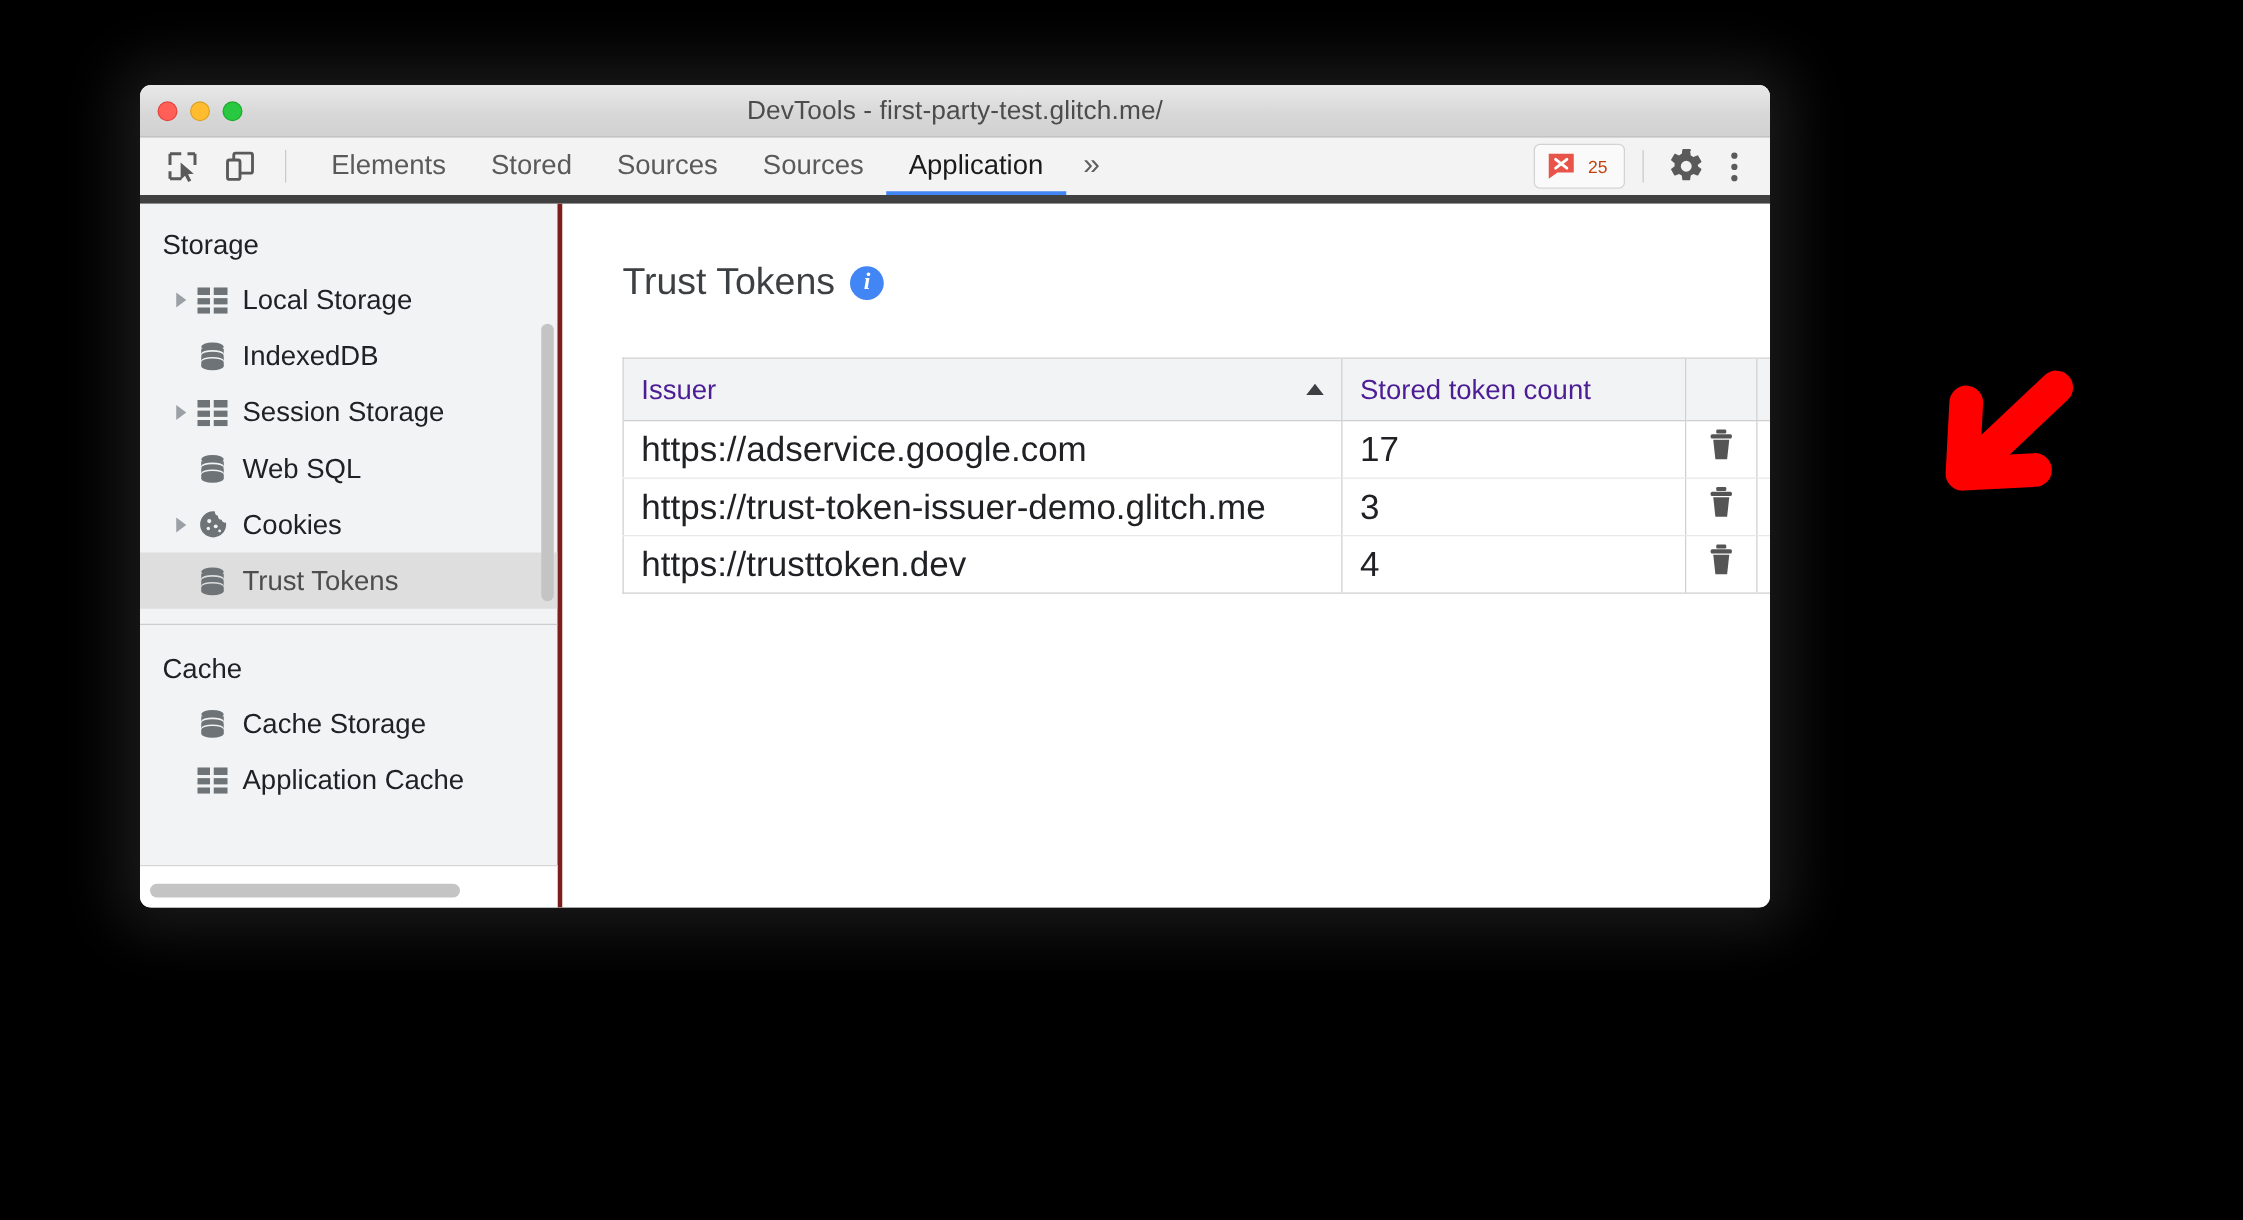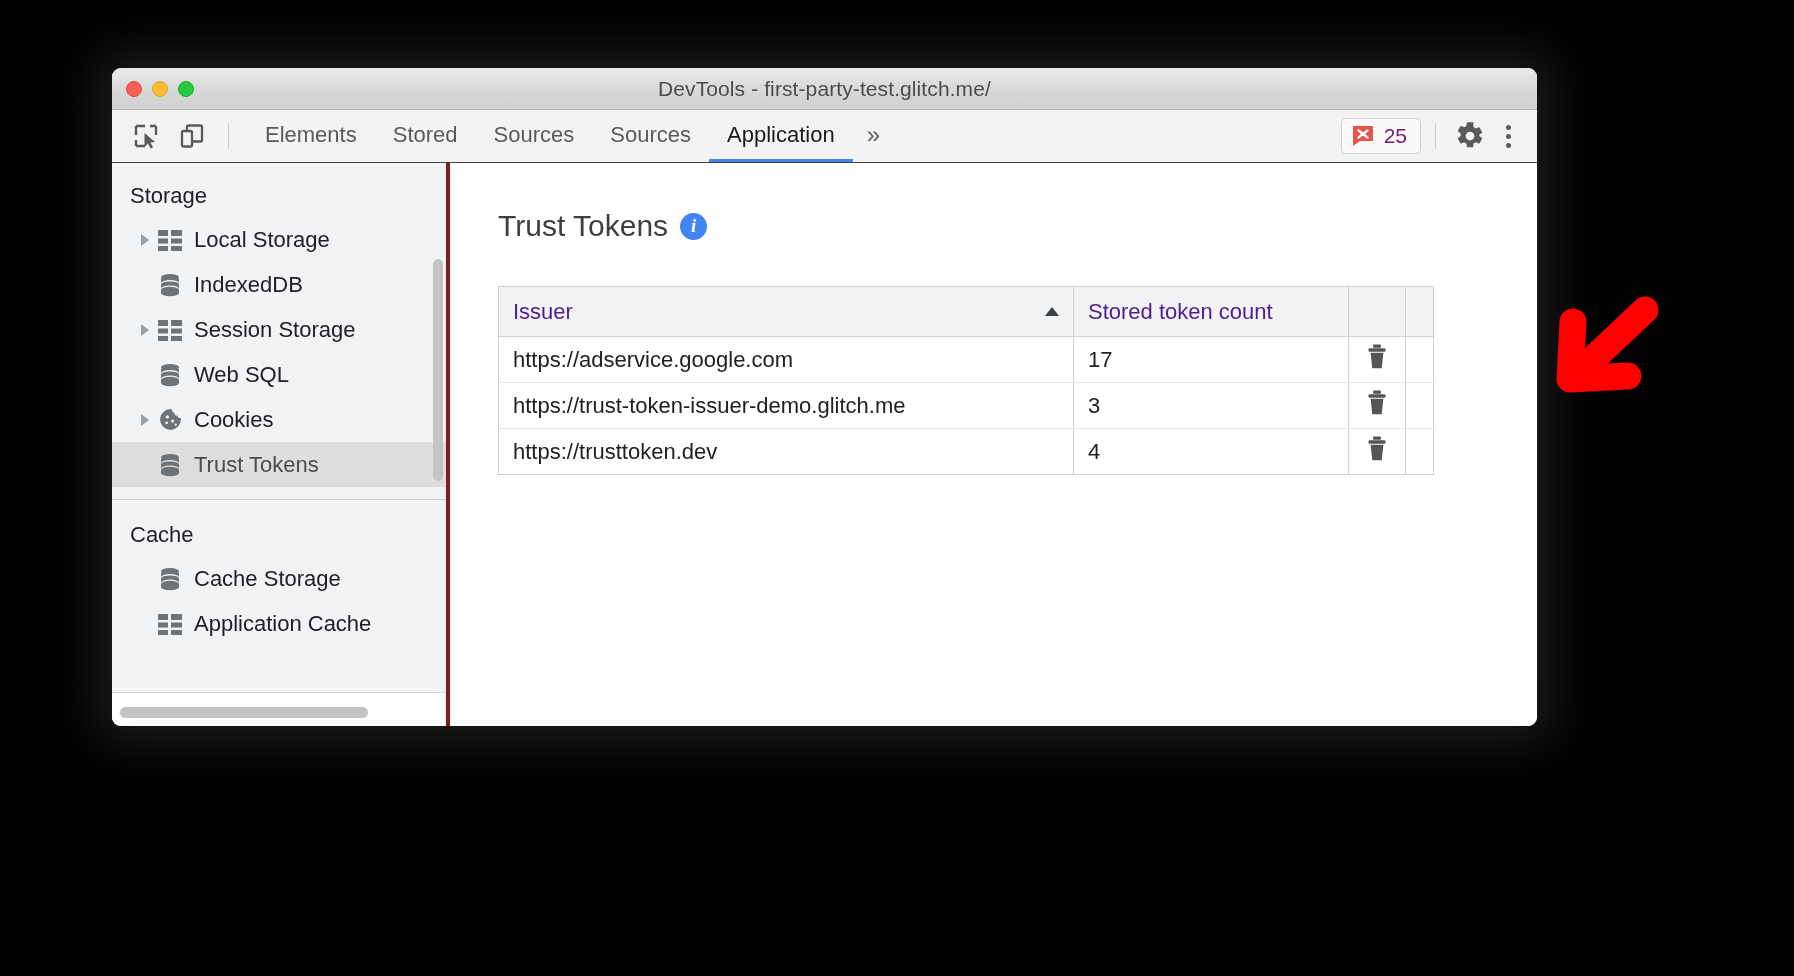--- a/index.html
+++ b/index.html
@@ -7,21 +7,21 @@
     width: 1794px; height: 976px;
     background: #000;
     font-family: "Liberation Sans", sans-serif;
     overflow: hidden;
   }
   .stage { position: relative; width: 1794px; height: 976px; background: #000; }
 
   .window {
     position: absolute;
     left: 112px; top: 68px;
-    width: 1425px; height: 658px;
+    width: 1304px; height: 658px;
     background: #fff;
     border-radius: 9px;
     overflow: hidden;
     box-shadow: 0 0 46px 18px rgba(255,255,255,0.10);
   }
 
   
   .titlebar {
     position: relative;
     height: 42px;
@@ -36,21 +36,21 @@
   .light.green  { background: #28c840; border: 0.5px solid #1aab29; }
   .win-title {
     position: absolute; left: 0; right: 0; text-align: center;
     font-size: 21px; color: #4c4c4c; letter-spacing: 0.1px;
   }
 
   
   .tabbar {
     height: 53px;
     background: #f3f3f3;
-    border-bottom: 1px solid #404040;
+    border-bottom: 7px solid #404040;
     display: flex; align-items: stretch;
     padding: 0 14px 0 14px;
   }
   .tb-left { display: flex; align-items: center; gap: 6px; }
   .tb-icon {
     width: 40px; height: 40px;
     display: flex; align-items: center; justify-content: center;
     border-radius: 3px;
   }
   .vdiv { width: 1px; height: 26px; background: #c9c9c9; margin: 0 10px; align-self: center; }
@@ -64,21 +64,21 @@
   }
   .tab.active { color: #1a1a1a; border-bottom-color: #4285f4; }
   .tab.more { font-size: 24px; color: #5f5f5f; padding: 0 14px; }
   .tb-right { margin-left: auto; display: flex; align-items: center; gap: 4px; }
   .err-badge {
     display: flex; align-items: center; gap: 9px;
     border: 1px solid #d3d3d3; border-radius: 5px;
     background: #fafafa;
     padding: 5px 13px 5px 9px;
   }
-  .err-count { font-size: 21px; color: #701a75; }
+  .err-count { font-size: 14px; color: #c2410c; }
   .kebab { display: flex; flex-direction: column; gap: 4px; padding: 0 12px; }
   .kebab i { width: 5px; height: 5px; border-radius: 50%; background: #5a5a5a; display: block; }
 
   
   .body { display: flex; height: calc(100% - 42px - 53px); }
 
   .sidebar {
     width: 338px;
     background: #f1f3f4;
     border-right: 4px solid #7f1d1d;
@@ -156,21 +156,21 @@
   table.tt th:last-child { border-right: none; }
   .th-inner { display: flex; align-items: center; }
   .sort-asc {
     margin-left: auto;
     width: 0; height: 0;
     border-left: 7px solid transparent;
     border-right: 7px solid transparent;
     border-bottom: 9px solid #3c4043;
   }
   table.tt td {
-    font-size: 22px; color: #202124;
+    font-size: 28px; color: #202124;
     height: 46px;
     padding: 0 14px;
     border-right: 1px solid #d0d0d0;
     border-bottom: 1px solid #e8e8e8;
     white-space: nowrap;
   }
   table.tt tr:last-child td { border-bottom: none; }
   table.tt td:last-child { border-right: none; }
   .col-issuer { width: 575px; }
   .col-count  { width: 275px; }

